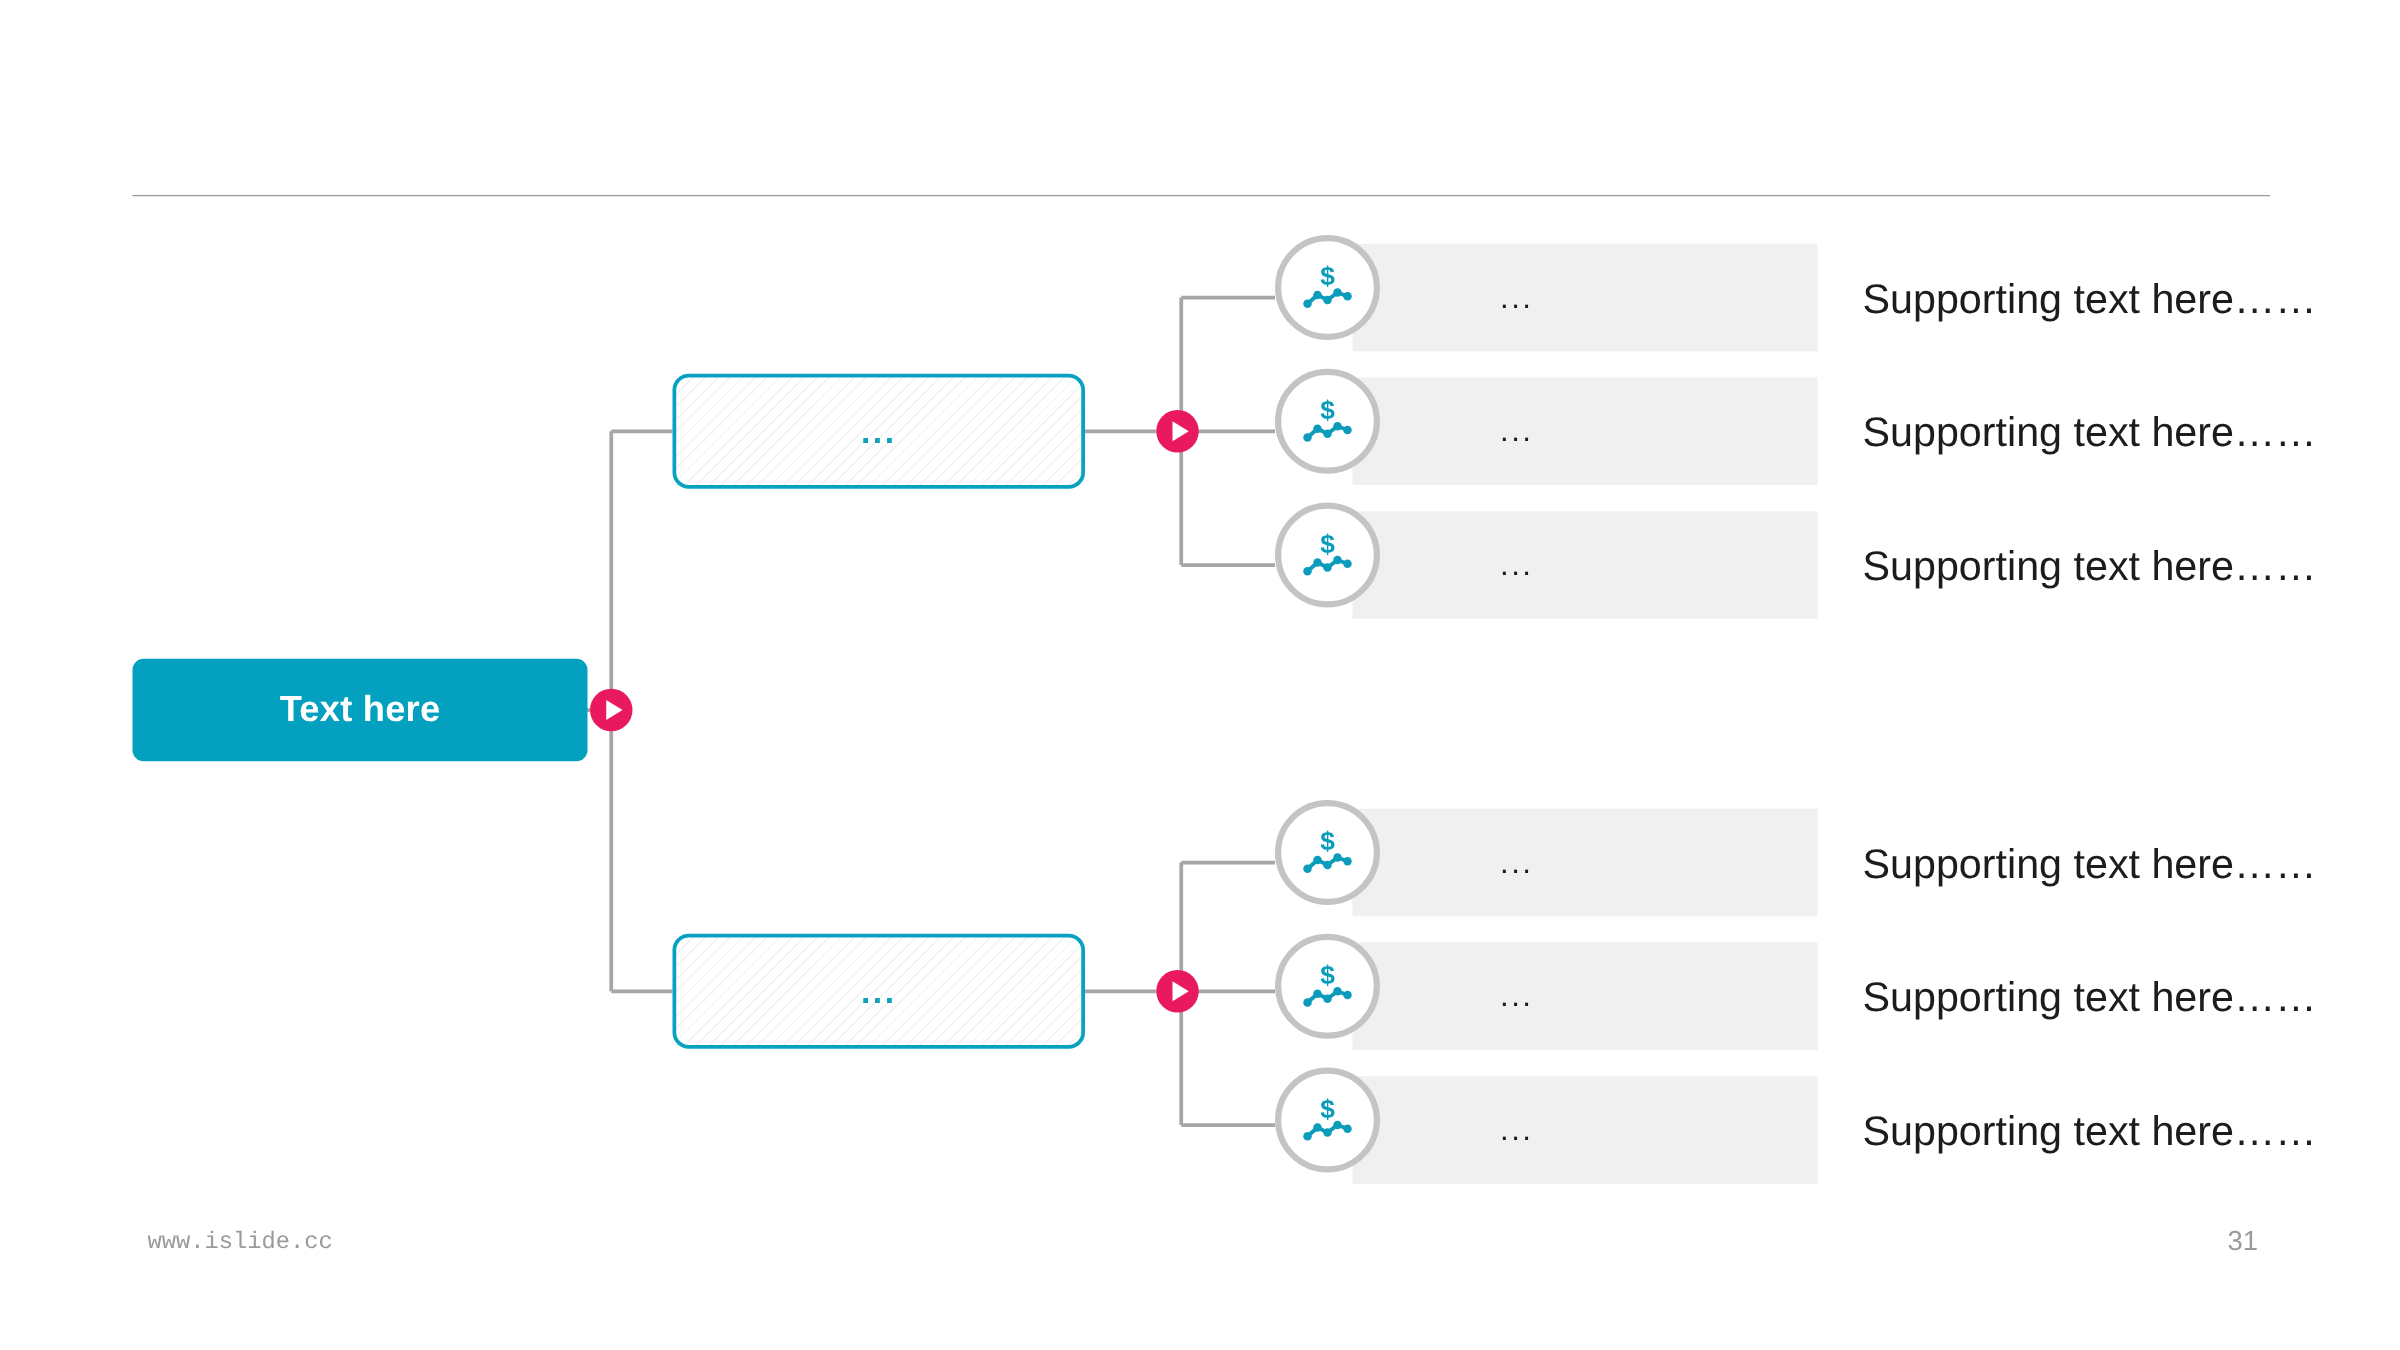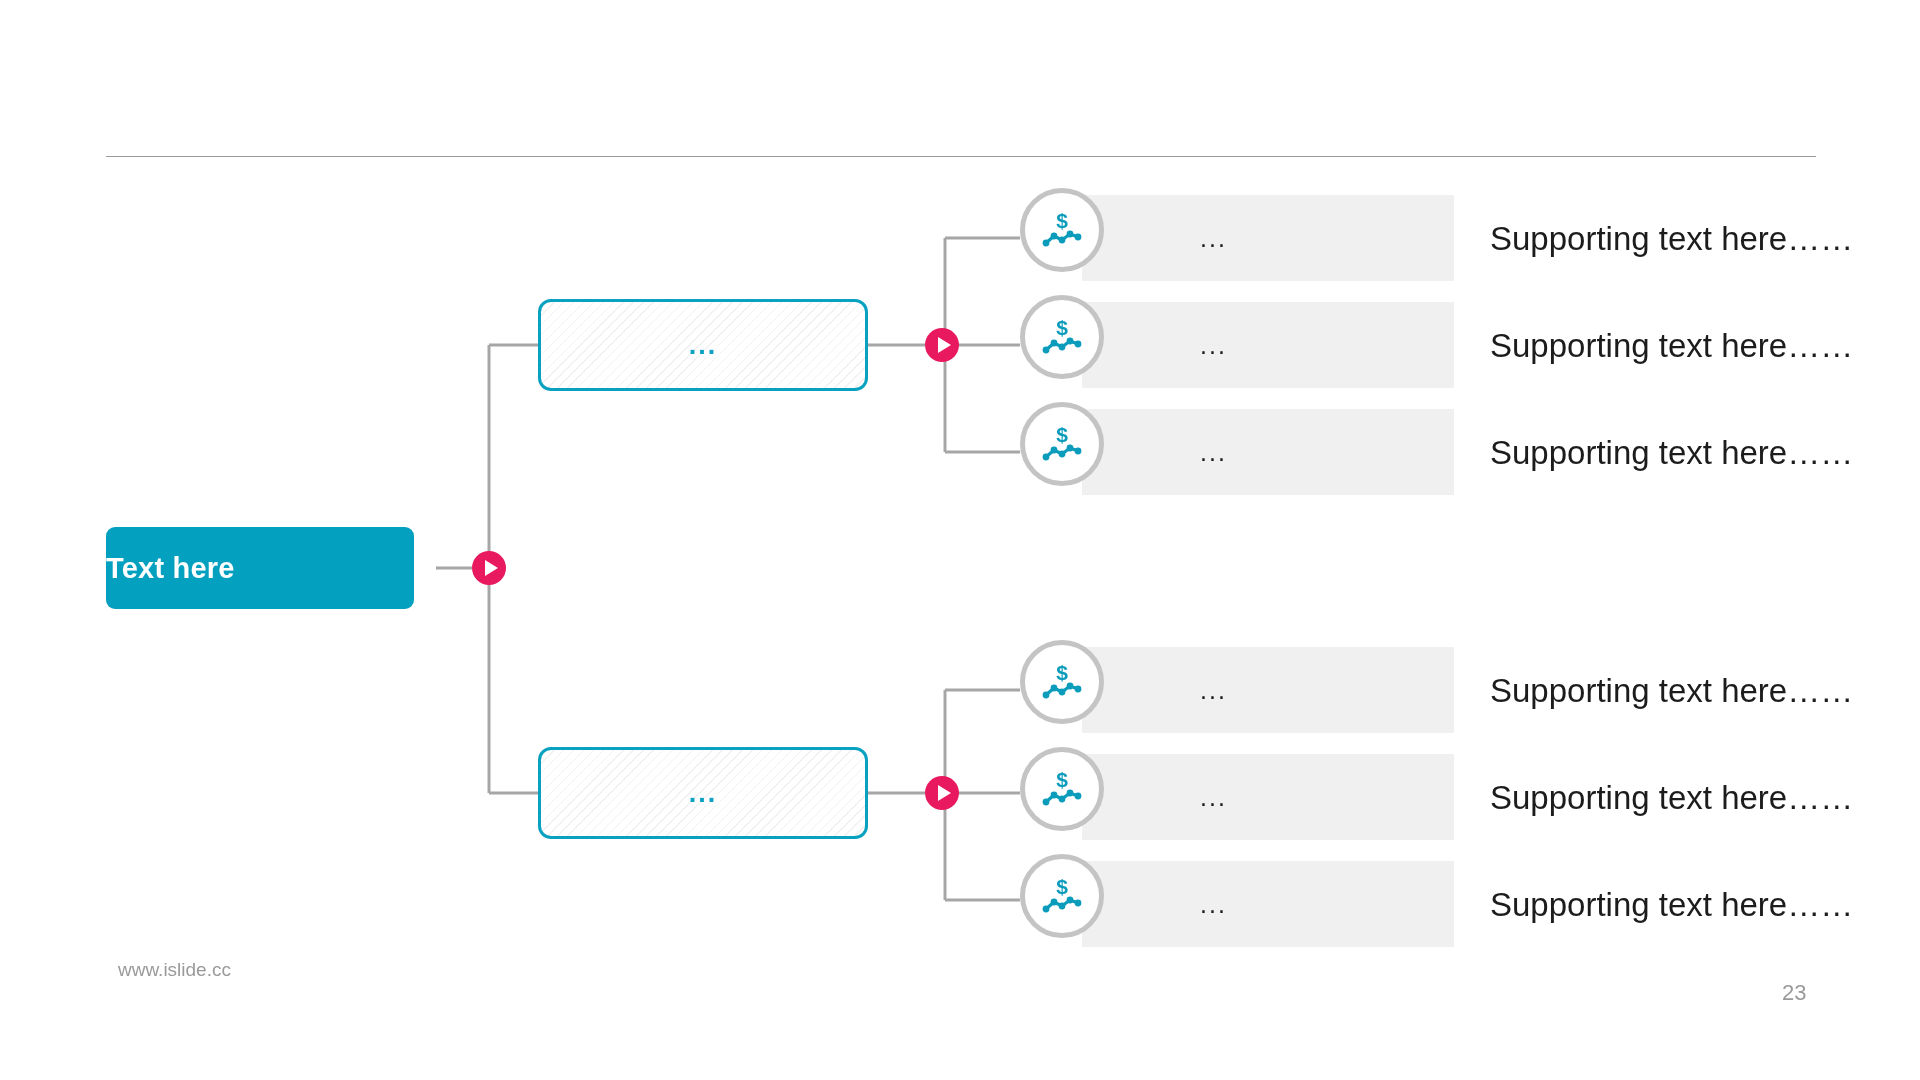--- a/index.html
+++ b/index.html
@@ -36,26 +36,27 @@
     width: 1920px;
     height: 1080px;
     pointer-events: none;
   }
 
   
   .root-box {
     position: absolute;
     left: 106px;
     top: 527px;
-    width: 308px;
+    width: 364px;
     height: 82px;
     background: #04a0bf;
     border-radius: 9px;
     display: flex;
     align-items: center;
+    justify-content: center;
   }
   .root-box-label {
     color: #ffffff;
     font-size: 29px;
     font-weight: bold;
     letter-spacing: 0.2px;
     line-height: 1;
   }
 
   
@@ -155,24 +156,25 @@
     white-space: nowrap;
     color: #1c1c1c;
     font-size: 33px;
     line-height: 1;
   }
 
   
   .footer-url {
     position: absolute;
     left: 118px;
-    top: 960px;
+    top: 984px;
     color: #9a9a9a;
     font-size: 19px;
     line-height: 1;
+    font-family: Liberation Mono, monospace;
   }
   .footer-page {
     position: absolute;
     left: 1782px;
     top: 982px;
     color: #9a9a9a;
     font-size: 22px;
     line-height: 1;
   }
 </style>
@@ -334,15 +336,15 @@
         <circle cx="15" cy="29" r="3.4" fill="#0b9cbb"></circle>
         <circle cx="23" cy="33" r="3.4" fill="#0b9cbb"></circle>
         <circle cx="31" cy="27" r="3.4" fill="#0b9cbb"></circle>
         <circle cx="39" cy="30" r="3.4" fill="#0b9cbb"></circle>
       </svg>
     </div>
     <div class="leaf-text">Supporting text here……</div>
   </div>
 
   <div class="footer-url">www.islide.cc</div>
-  <div class="footer-page">23</div>
+  <div class="footer-page">31</div>
 
 </div>
 
 </body></html>

